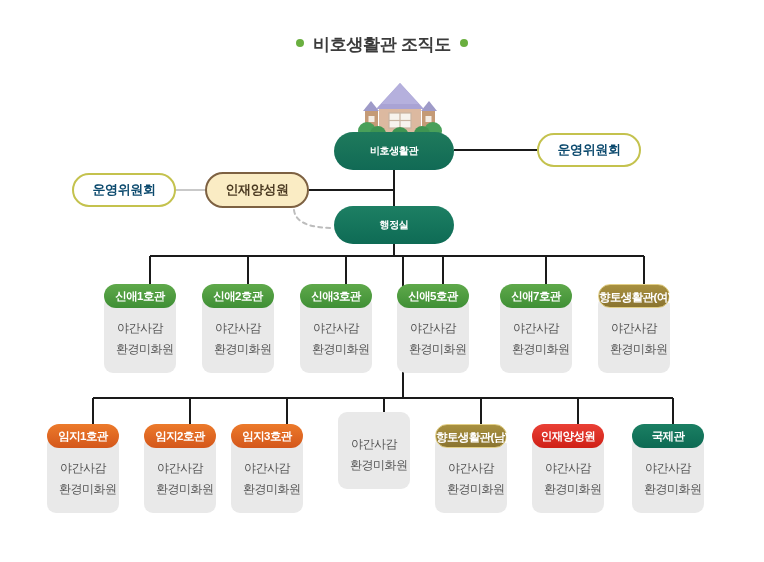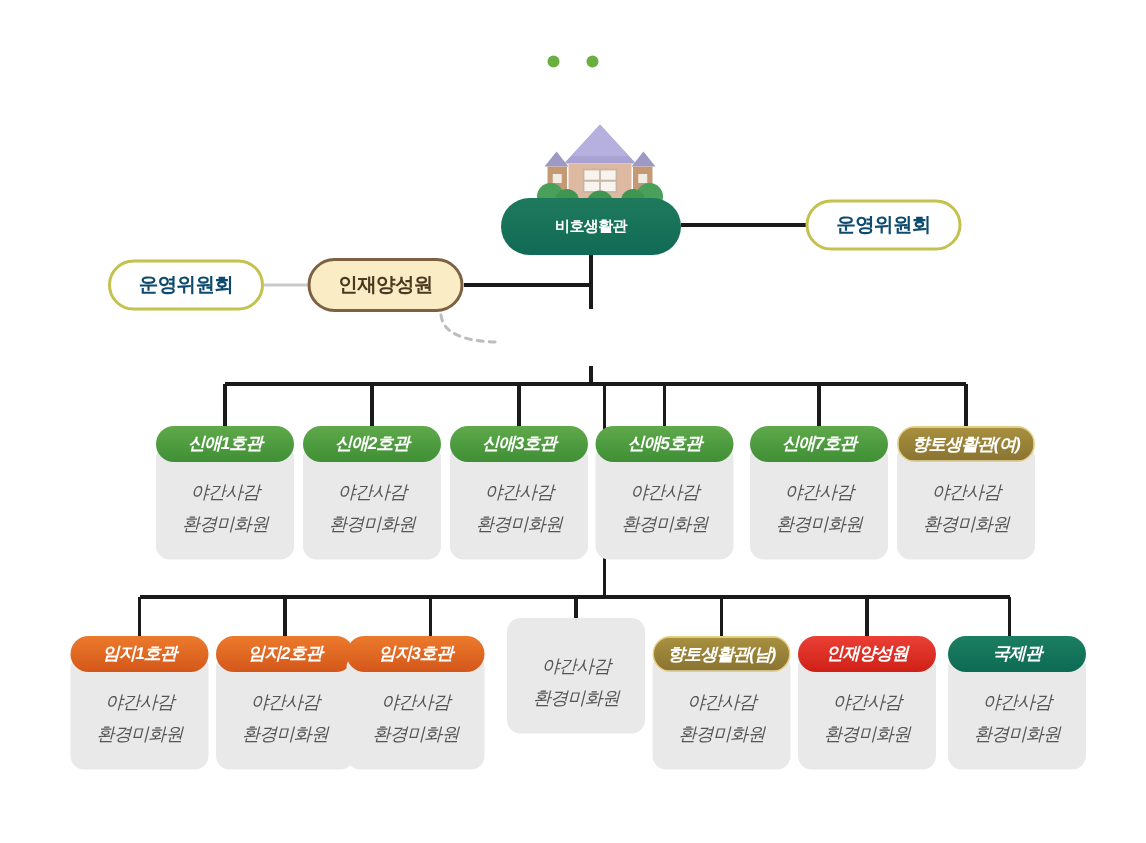--- a/index.html
+++ b/index.html
@@ -116,23 +116,22 @@
     background: #faecc4;
     border: 2px solid #7d6142;
     color: #4b3a22;
     border-radius: 18px;
     font-size: 13px;
   }
 
   
   .dept-card {
     position: absolute;
-    width: 92px;
+    width: 72px;
     z-index: 3;
-    font-style: italic;
   }
   .dept-head {
     position: relative;
     z-index: 2;
     height: 24px;
     line-height: 24px;
     border-radius: 12px;
     text-align: center;
     color: #ffffff;
     font-size: 11.5px;
@@ -210,21 +209,21 @@
       <line x1="578" y1="398" x2="578" y2="424"></line>
       <line x1="673" y1="398" x2="673" y2="424"></line>
     </g>
 
     <line x1="176" y1="190" x2="205" y2="190" stroke="#c9c9c9" stroke-width="2"></line>
 
     <path d="M294 210 Q296 228 334 228" stroke="#bdbdbd" stroke-width="2" fill="none" stroke-dasharray="4 4" stroke-linecap="round"></path>
   </svg>
 
   <div class="chart-title">
-    <span class="title-dot"></span><span class="title-dot"></span>
+    <span class="title-dot"></span><span>비호생활관 조직도</span><span class="title-dot"></span>
   </div>
 
   <svg class="house-icon" viewBox="0 0 110 62">
 
     <polygon points="26,22 18,32 34,32" fill="#9e9ac8"></polygon>
     <rect x="20" y="32" width="13" height="20" fill="#c49a76"></rect>
     <rect x="23.5" y="37" width="6" height="6" fill="#f3ece4"></rect>
 
     <polygon points="84,22 76,32 92,32" fill="#9e9ac8"></polygon>
     <rect x="77" y="32" width="13" height="20" fill="#c49a76"></rect>
@@ -255,20 +254,23 @@
   </div>
 
   <div class="pill pill-committee pill-committee-left">
     <span>운영위원회</span>
   </div>
 
   <div class="pill pill-talent">
     <span>인재양성원</span>
   </div>
 
+  <div class="pill pill-admin">
+    <span>행정실</span>
+  </div>
 
   <div class="dept-card" style="left:104px;  top:284px;">
     <div class="dept-head head-green">신애1호관</div>
     <div class="dept-body">
       <div>야간사감</div>
       <div>환경미화원</div>
     </div>
   </div>
   <div class="dept-card" style="left:202px;  top:284px;">
     <div class="dept-head head-green">신애2호관</div>

